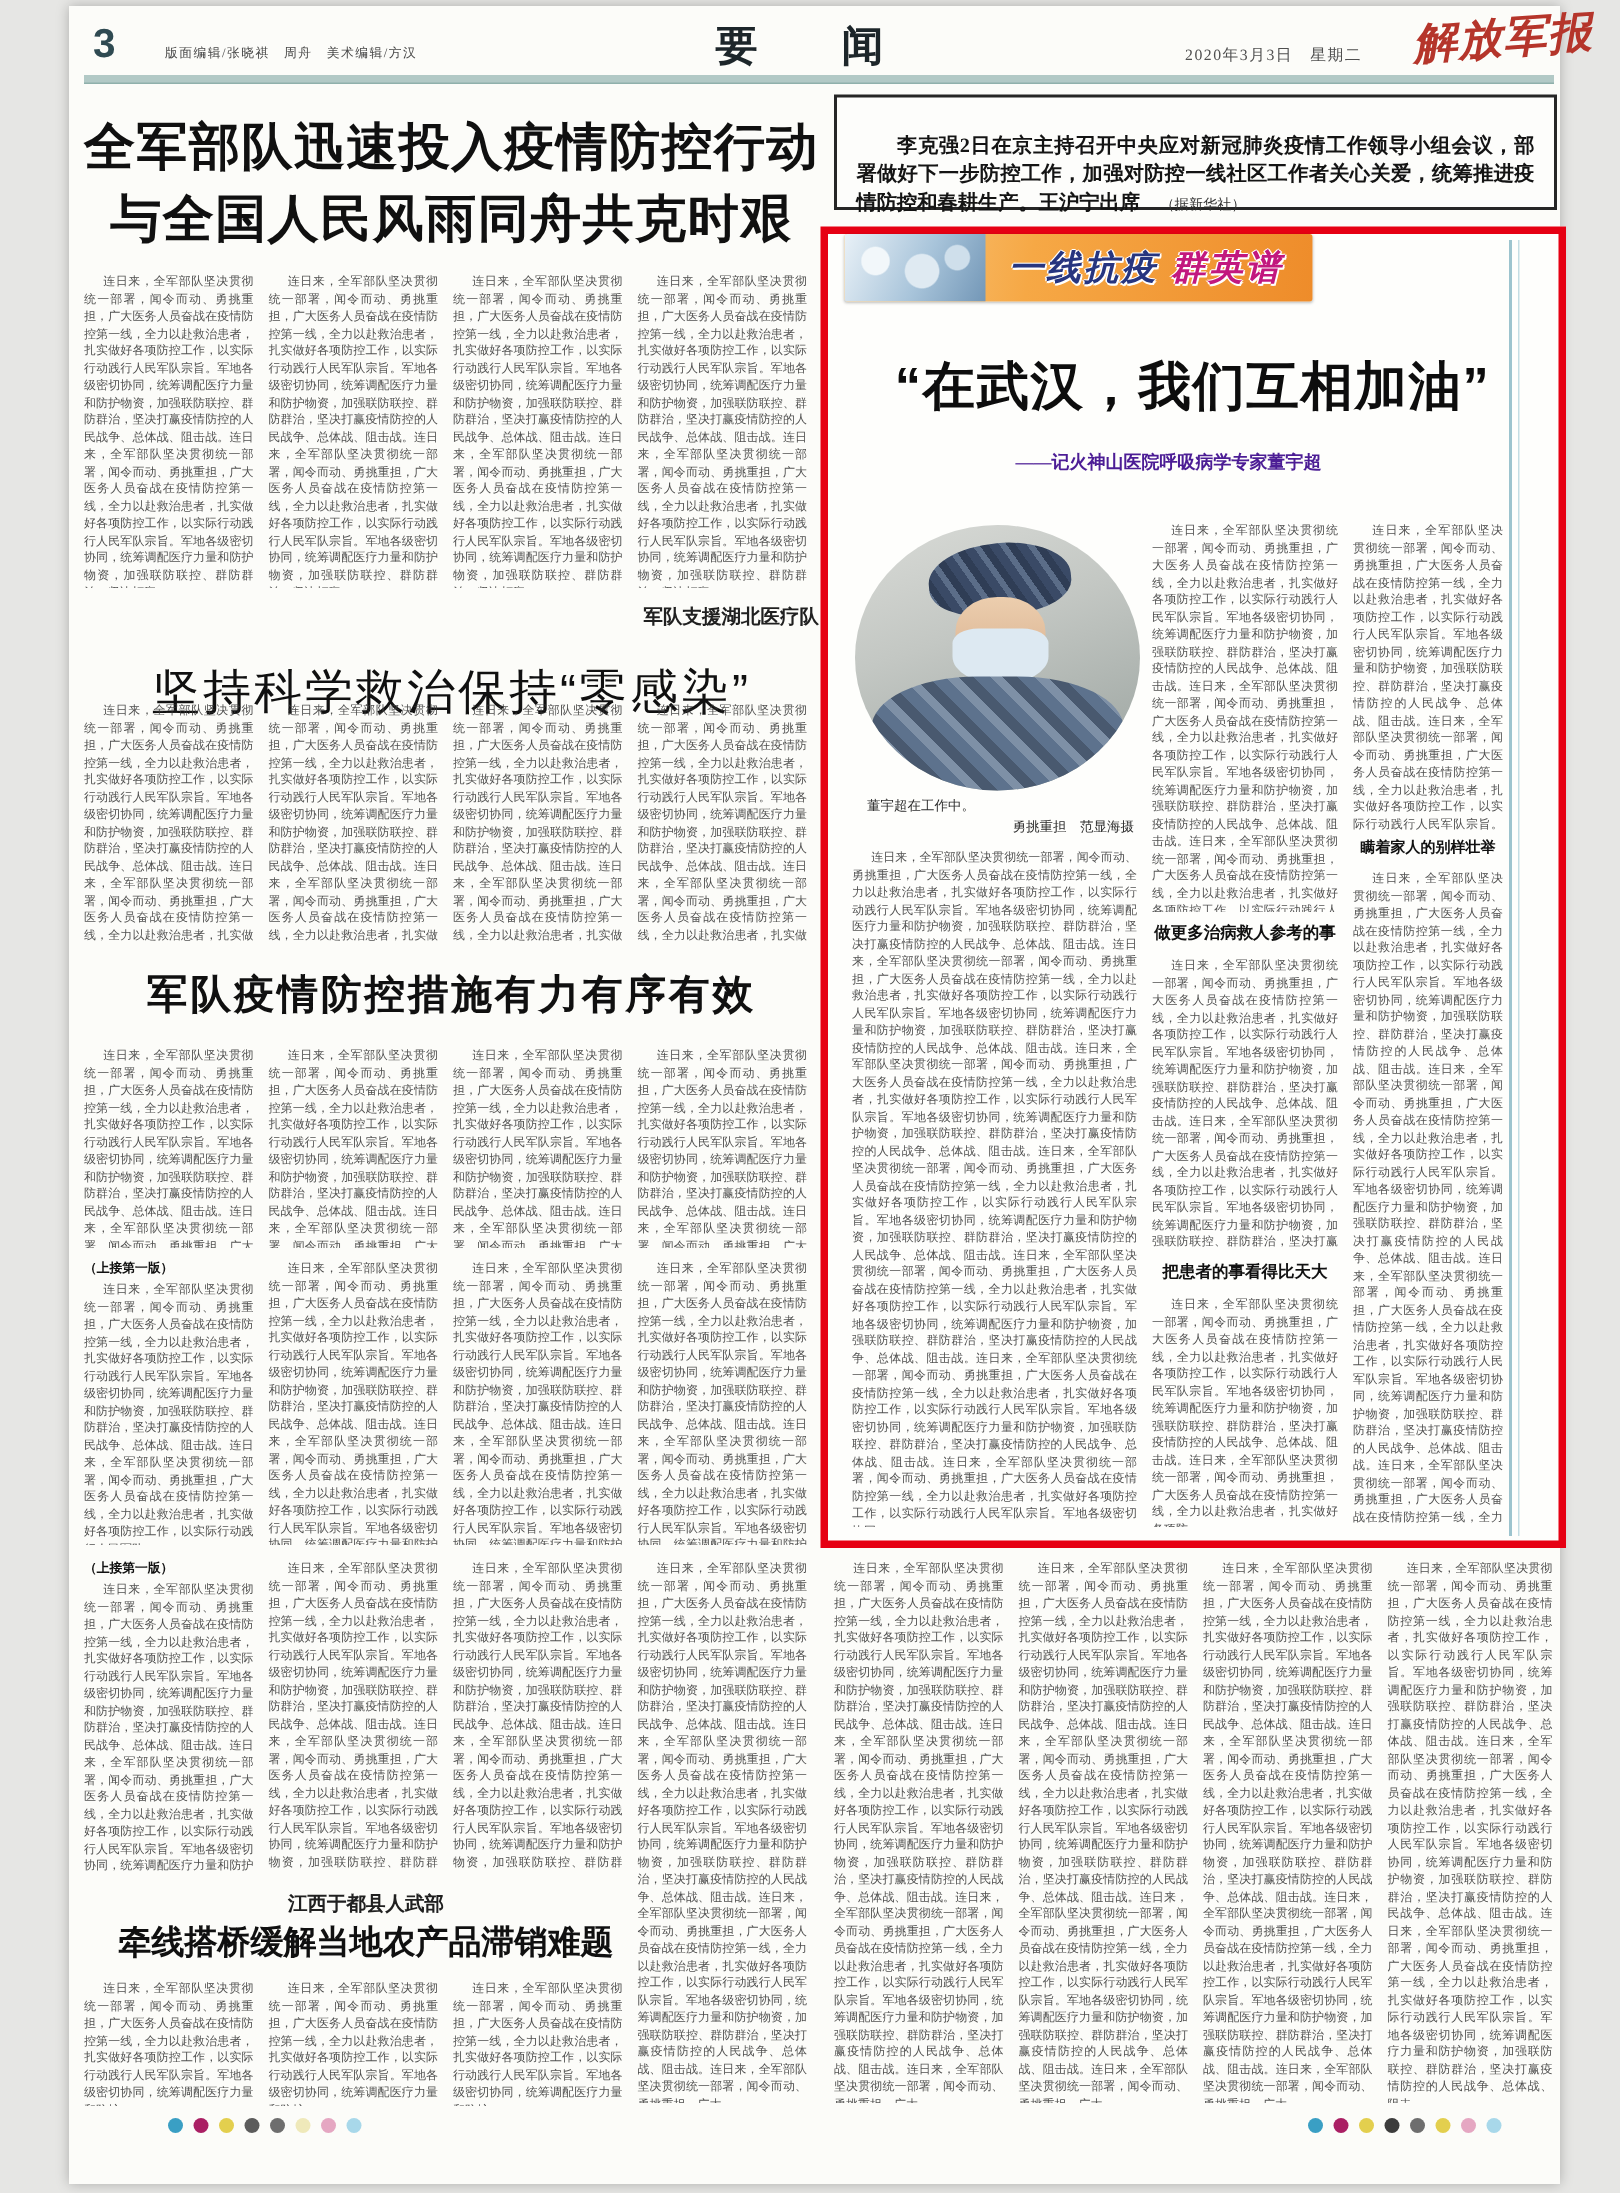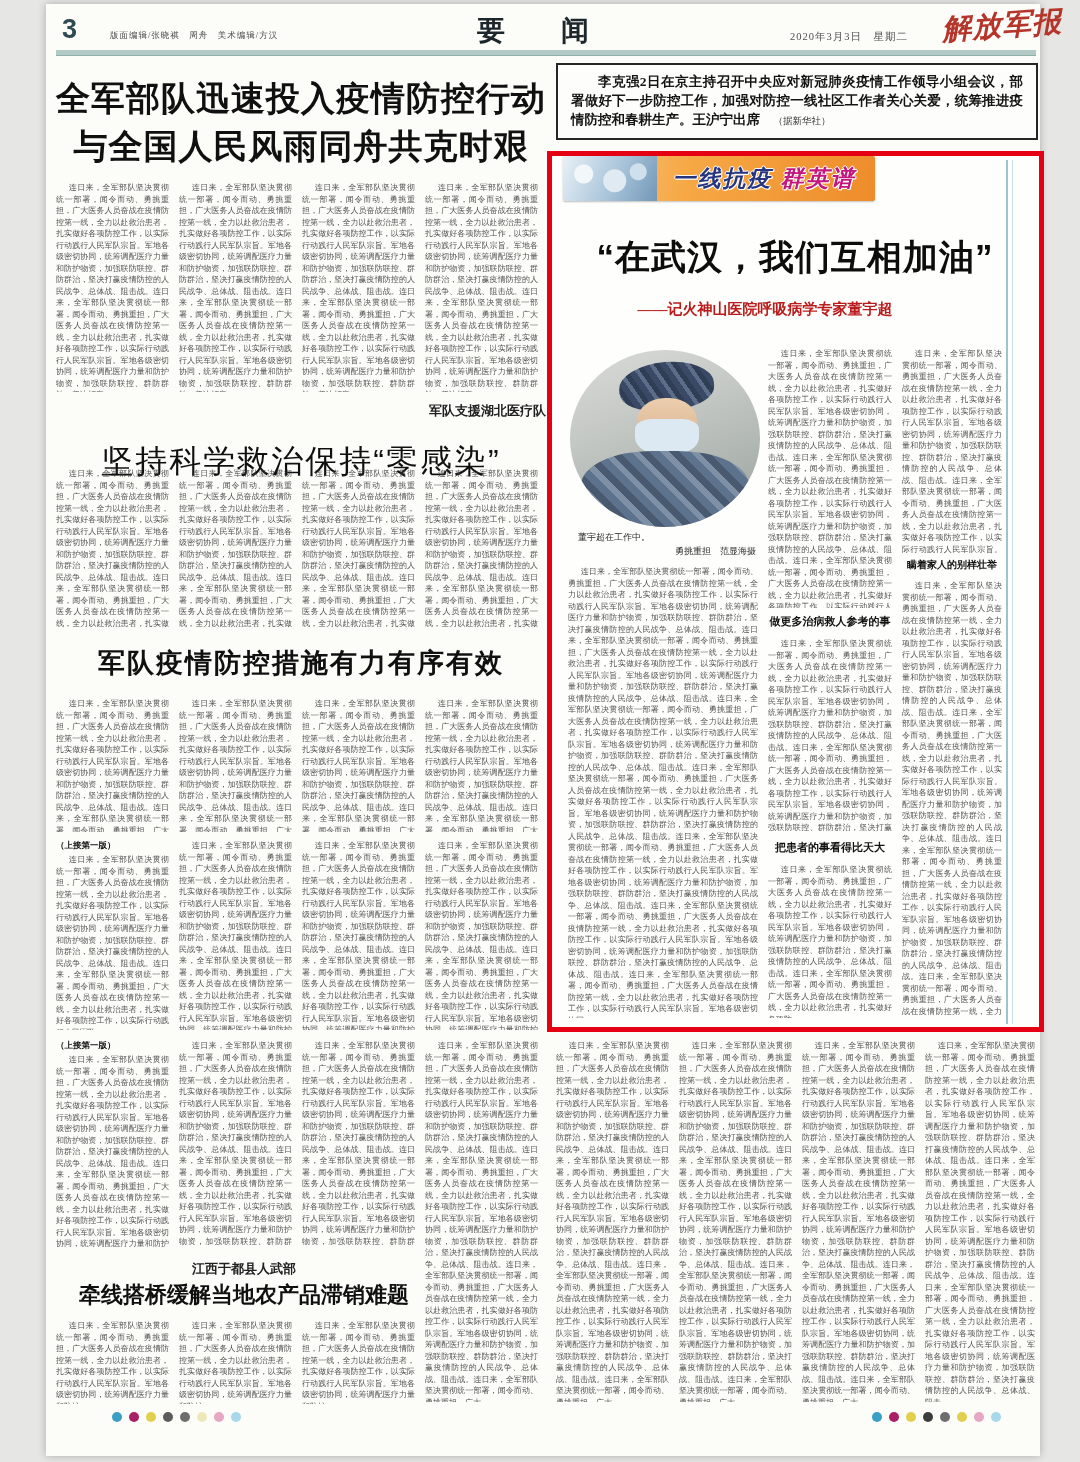--- a/index.html
+++ b/index.html
@@ -15,21 +15,21 @@
   .editline{left:110px;top:30px;font-size:8.5px;color:#474747;letter-spacing:1px;}
   .section-title{left:430px;top:12px;width:220px;text-align:center;font-size:28px;
                  font-weight:900;color:#1d262a;letter-spacing:14px;}
   .dateline{left:790px;top:30px;font-size:10.5px;color:#4f4f4f;letter-spacing:1px;}
   .masthead{left:942px;top:6px;font-size:29px;font-weight:900;font-style:italic;
             color:#b5352b;transform:rotate(-4deg);letter-spacing:1px;}
   .head-rule{left:56px;top:50px;width:980px;height:5px;background:#b2c9c6;
              border-bottom:1px solid #8fb0ab;}
   
   .brief{left:556px;top:63px;width:482px;height:77px;border:2.5px solid #262626;
-         background:#fdfdfb;box-sizing:border-box;padding:7px 13px;}
+         background:#fdfdfb;box-sizing:border-box;padding:22px 13px;}
   .brief p{margin:0;font-size:13.5px;line-height:1.42;font-weight:bold;color:#141414;
            text-align:justify;text-indent:2em;}
   .brief .credit{font-size:9.5px;font-weight:normal;color:#333;white-space:nowrap;}
   
   .redbox{left:547px;top:151px;width:497px;height:881px;border:5px solid #e60013;
           box-sizing:border-box;background:#fefefc;}
   .banner{left:563px;top:156px;width:312px;height:45px;overflow:hidden;border-radius:2px;
           background:linear-gradient(100deg,#f9cd8a 0%,#f6a845 40%,#ee8c2a 100%);
           box-shadow:0 1px 2px rgba(0,0,0,.25);}
   .banner-img{position:absolute;left:0;top:0;width:94px;height:100%;
@@ -38,22 +38,22 @@
         radial-gradient(circle at 55% 55%, #dfeaf2 0 11px, transparent 12px),
         radial-gradient(circle at 80% 35%, #cfdfeb 0 8px, transparent 9px),
         linear-gradient(115deg,#e9f1f7 0%,#a8c4da 55%,#7397b7 100%);}
   .banner-text{position:absolute;left:96px;top:0;right:6px;height:100%;display:flex;
                align-items:center;justify-content:center;gap:8px;font-style:italic;
                font-weight:900;font-size:23px;letter-spacing:2px;}
   .banner-t1{color:#27357f;text-shadow:-1px 0 #fff,1px 0 #fff,0 -1px #fff,0 1px #fff,1px 1px 0 #fff;}
   .banner-t2{color:#c2187e;text-shadow:-1px 0 #fff,1px 0 #fff,0 -1px #fff,0 1px #fff,1px 1px 0 #fff;}
   .f-headline{left:560px;top:234px;width:470px;text-align:center;font-size:35px;
               font-weight:900;color:#0d0d0d;letter-spacing:1px;}
-  .f-deck{left:530px;top:300px;width:470px;text-align:center;font-size:15px;
-          font-weight:bold;color:#b91c1c;}
+  .f-deck{left:544px;top:300px;width:470px;text-align:center;font-size:12px;
+          font-weight:bold;color:#4c1d95;}
   .f-byline{left:560px;top:327px;width:470px;text-align:center;font-size:10px;color:#222;}
   
   .photo{left:570px;top:350px;width:190px;height:177px;border-radius:50%;overflow:hidden;
          background:linear-gradient(160deg,#d9dbd7 0%,#c3c7c3 40%,#98a19d 100%);}
   .photo .cap{position:absolute;left:26%;top:7%;width:50%;height:27%;background:
       repeating-linear-gradient(60deg,#3a4a66 0 6px,#5b6d88 6px 10px,#2f3d55 10px 15px);
       border-radius:50% 50% 42% 42%;transform:rotate(-5deg);}
   .photo .face{position:absolute;left:35%;top:27%;width:32%;height:28%;
       background:linear-gradient(#ecceae,#d9b190);border-radius:46%;}
   .photo .mask{position:absolute;left:34%;top:39%;width:34%;height:21%;

